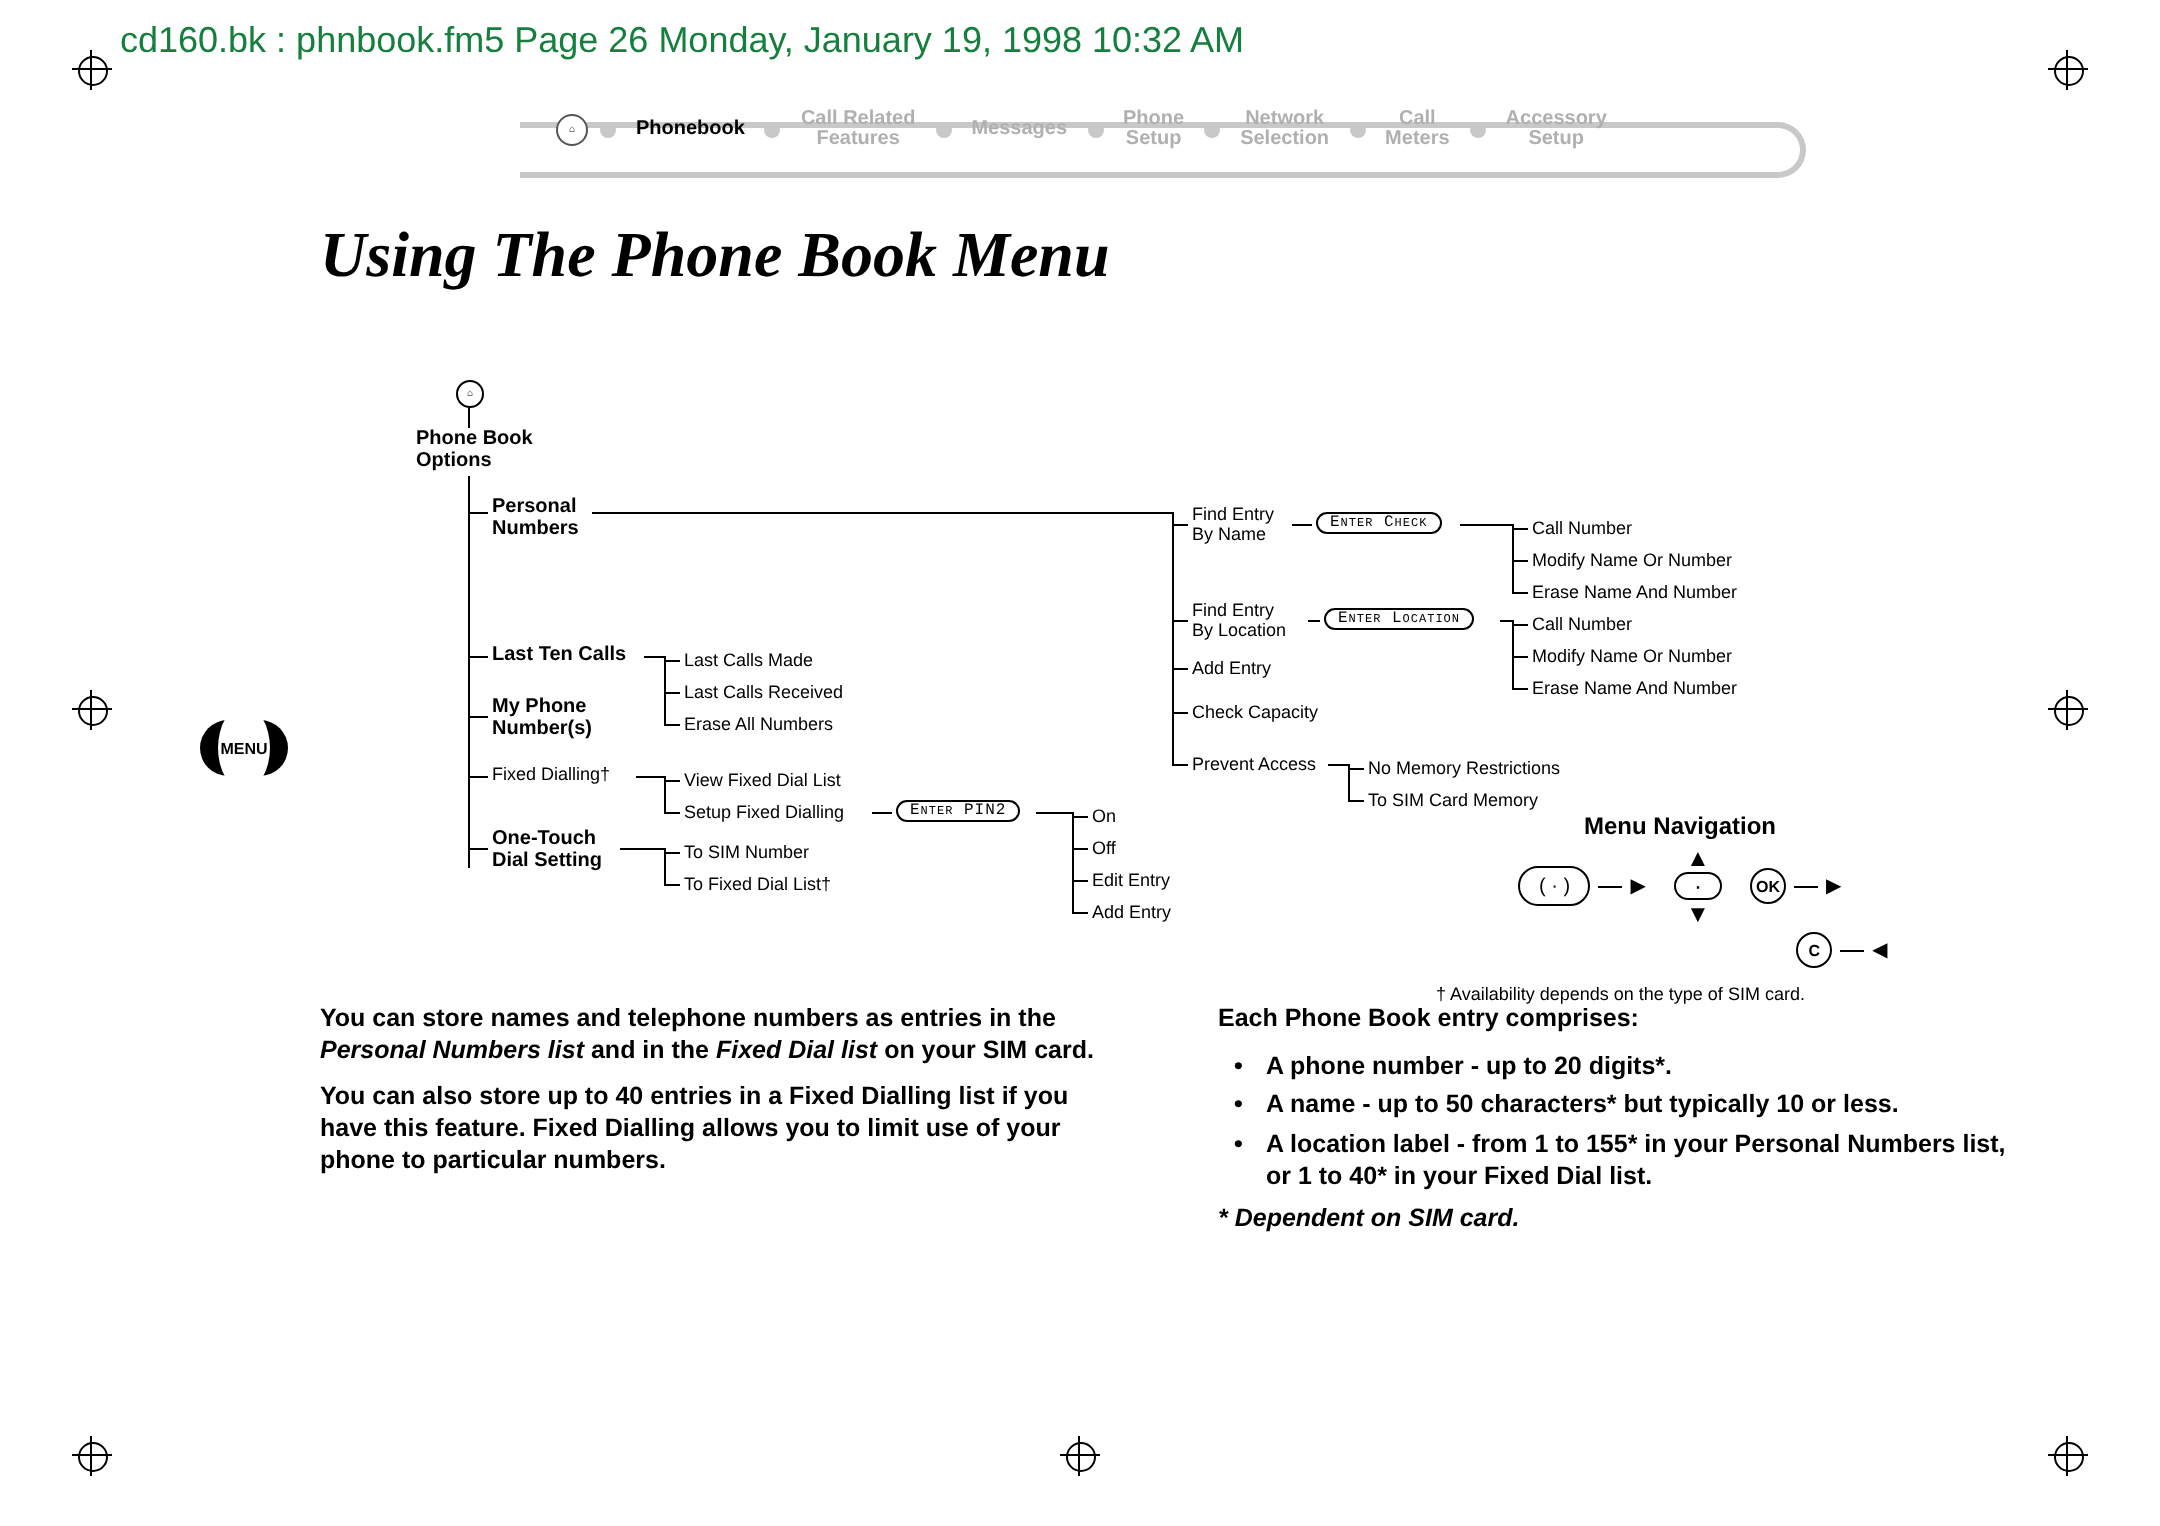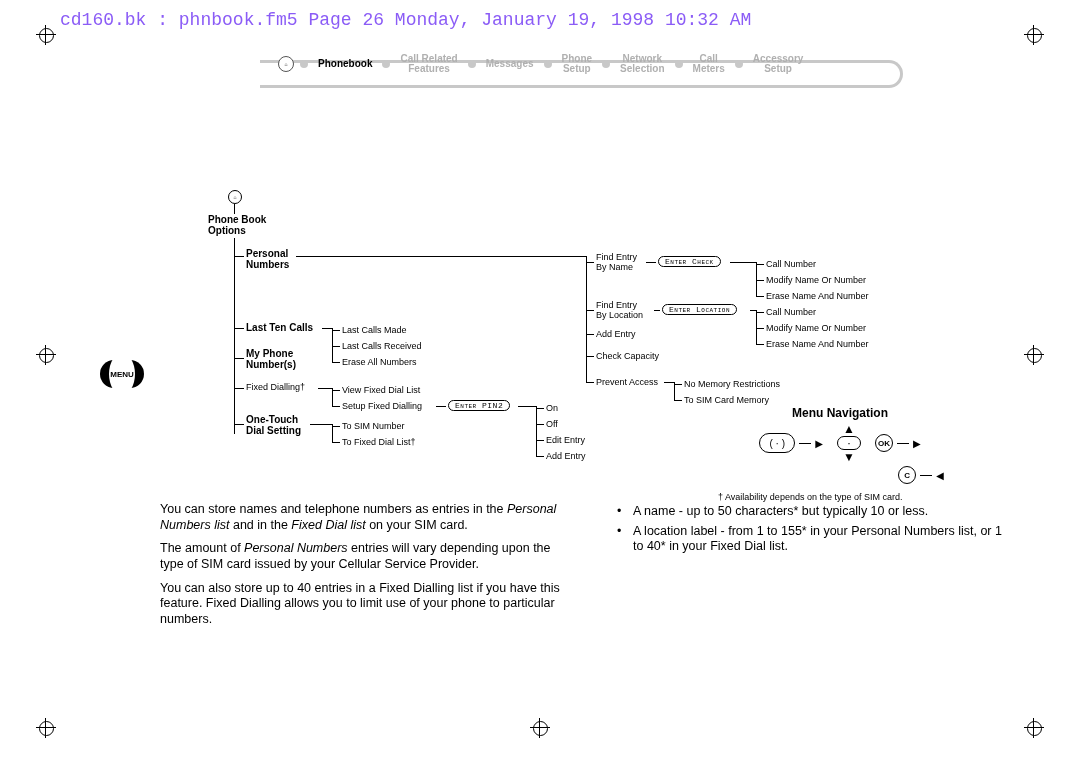--- a/index.html
+++ b/index.html
@@ -14,24 +14,24 @@
     overflow: hidden;
   }
   .page {
     position: absolute;
     left: 50px;
     top: 10px;
     width: 980px;
     height: 720px;
   }
   .header-line {
-    font-family: Liberation Mono, monospace;
+    font-family: Liberation Sans, sans-serif;
     font-size: 18px;
     margin: 0 0 30px 10px;
-    color: #8b5cf6;
+    color: #15803d;
   }
   .nav-wrap { position: relative; height: 28px; margin: 6px 0 20px 210px; width: 660px;}
   .nav-border { position:absolute; left:0; top:0; width:640px; height:22px; border-right:3px solid #c8c8c8; border-bottom:3px solid #c8c8c8; border-top:3px solid #c8c8c8; border-radius: 0 14px 14px 0;}
   .nav-items { position:absolute; left:18px; top:-6px; display:flex; align-items:center; }
   .nav-items .nitem { margin: 0 10px; text-align:center; font-size:10px; font-weight:bold; color:#b0b0b0; line-height:10px;}
   .nav-items .nitem.active { color:#000;}
   .nav-items .ndot { width:8px; height:8px; background:#c8c8c8; border-radius:50%;}
   .nav-items .home { width:14px; height:14px; border:1px solid #555; border-radius:50%; background:#fff; display:flex; align-items:center; justify-content:center; font-size:5px; margin-right:6px; position:relative; top:0;}
 
   h1.title {
@@ -79,20 +79,21 @@
   
   .body-cols {
     position: absolute;
     left: 110px;
     top: 492px;
     width: 850px;
     font-size: 12.5px;
     line-height: 1.25;
     display: flex;
     gap: 48px;
+    font-weight: bold;
   }
   .body-cols .col { flex: 1; }
   .body-cols p { margin: 0 0 8px 0;}
   .body-cols em, .body-cols .ital { font-style: italic; }
   .body-cols ul { margin: 2px 0 6px 0; padding-left: 16px;}
   .body-cols ul li { margin-bottom: 4px; list-style: none; position:relative; padding-left: 8px;}
   .body-cols ul li::before { content:"•"; position:absolute; left:-8px;}
 
   
   .navbox {
@@ -179,20 +180,21 @@
       <span class="nitem">Phone<br>Setup</span>
       <span class="ndot"></span>
       <span class="nitem">Network<br>Selection</span>
       <span class="ndot"></span>
       <span class="nitem">Call<br>Meters</span>
       <span class="ndot"></span>
       <span class="nitem">Accessory<br>Setup</span>
     </div>
   </div>
 
+  <h1 class="title">Using The Phone Book Menu</h1>
 
   <div class="menu-badge">
     <span>MENU</span>
   </div>
 
   <div class="tree">
 
     <div class="node" style="left:58px; top:0;"><span class="root-circ">⌂</span></div>
     <div class="vline" style="left:64px; top:14px; height:10px;"></div>
     <div class="node" style="left:38px; top:24px; line-height:11px;">Phone Book<br>Options</div>
@@ -331,29 +333,27 @@
 
   <div class="body-cols">
     <div class="col">
       <p>
         <span>You can store names and telephone numbers as entries in the </span>
         <em>Personal Numbers list</em>
         <span> and in the </span>
         <em>Fixed Dial list</em>
         <span> on your SIM card.</span>
       </p>
-      <p>
-        <span>The amount of </span>
-        <em>Personal Numbers</em>
-        <span> entries will vary depending upon the type of SIM card issued by your Cellular Service Provider.</span>
-      </p>
       <p>You can also store up to 40 entries in a Fixed Dialling list if you have this feature. Fixed Dialling allows you to limit use of your phone to particular numbers.</p>
     </div>
     <div class="col">
+      <p>Each Phone Book entry comprises:</p>
       <ul>
+        <li>A phone number - up to 20 digits*.</li>
         <li>A name - up to 50 characters* but typically 10 or less.</li>
         <li>A location label - from 1 to 155* in your Personal Numbers list, or 1 to 40* in your Fixed Dial list.</li>
       </ul>
+      <p><em>* Dependent on SIM card.</em></p>
     </div>
   </div>
 
 
 </div>
 
 </body></html>

